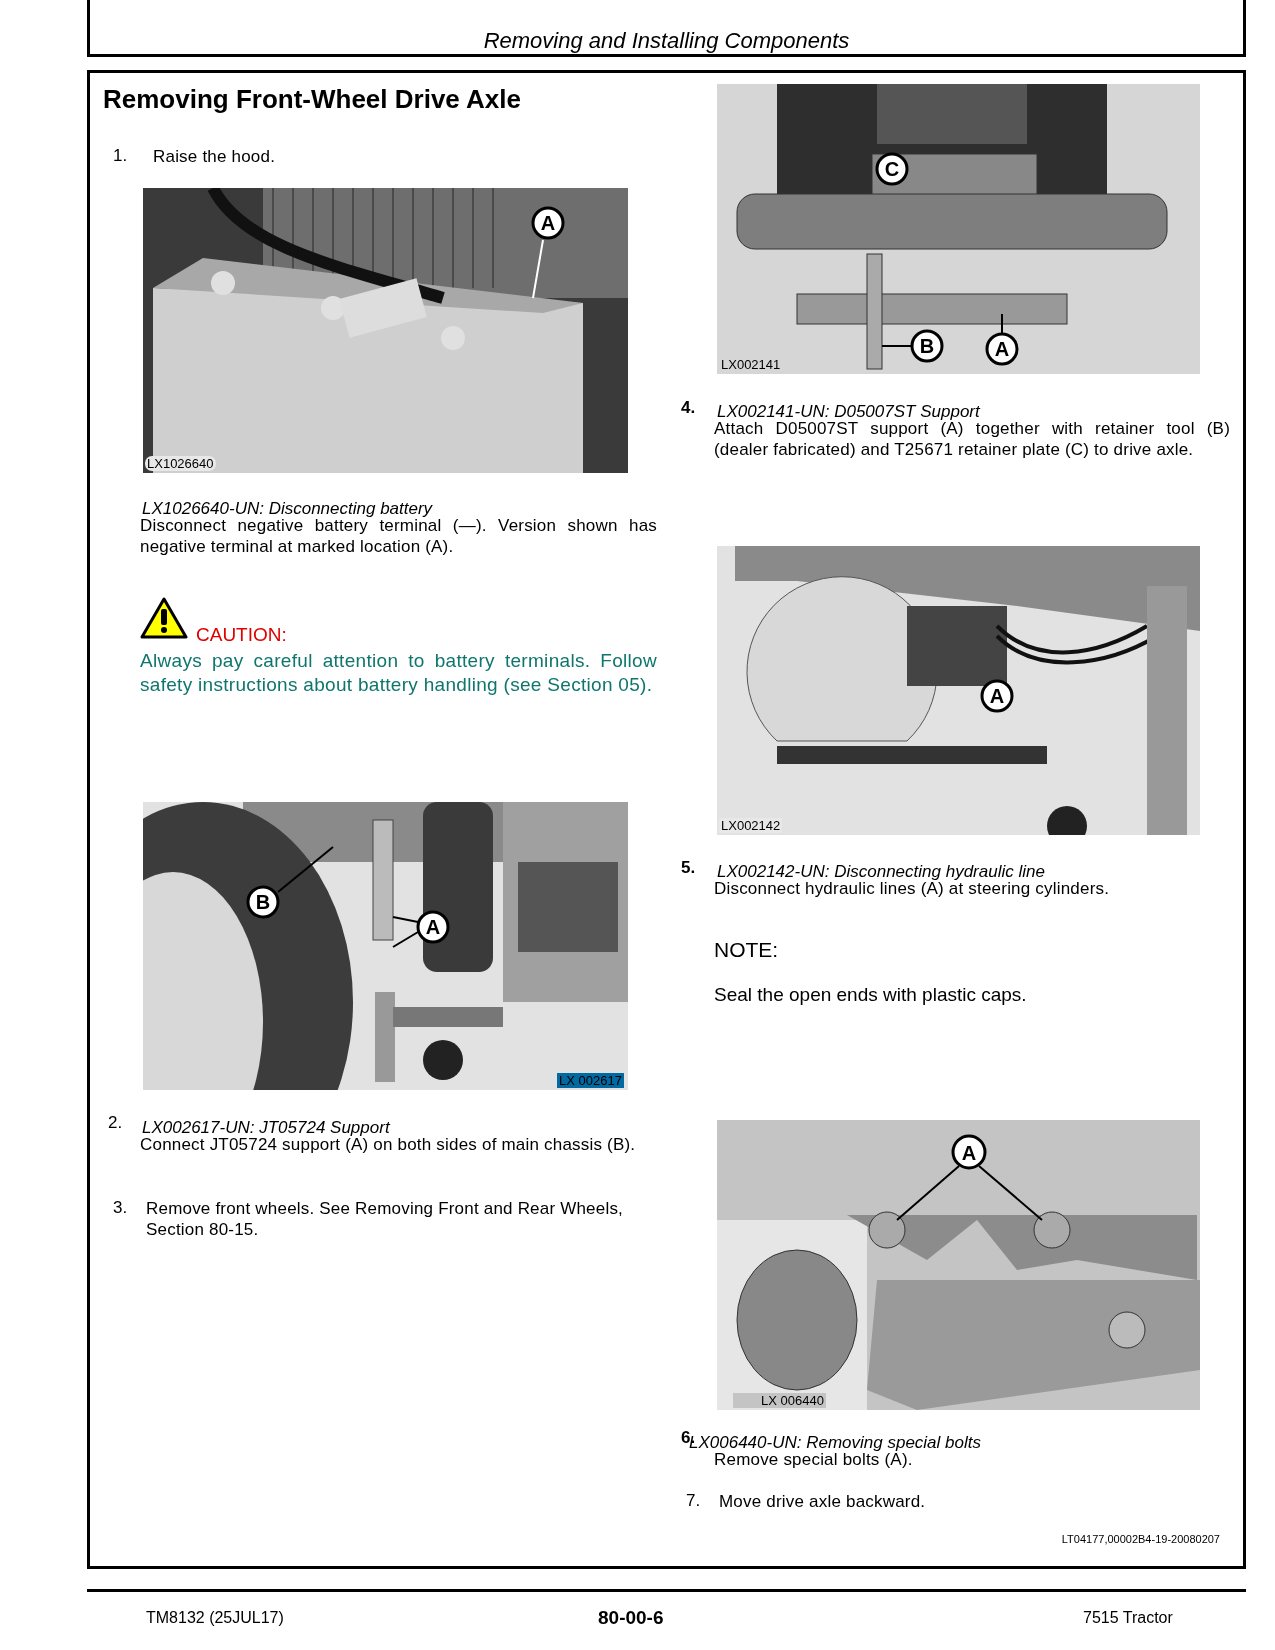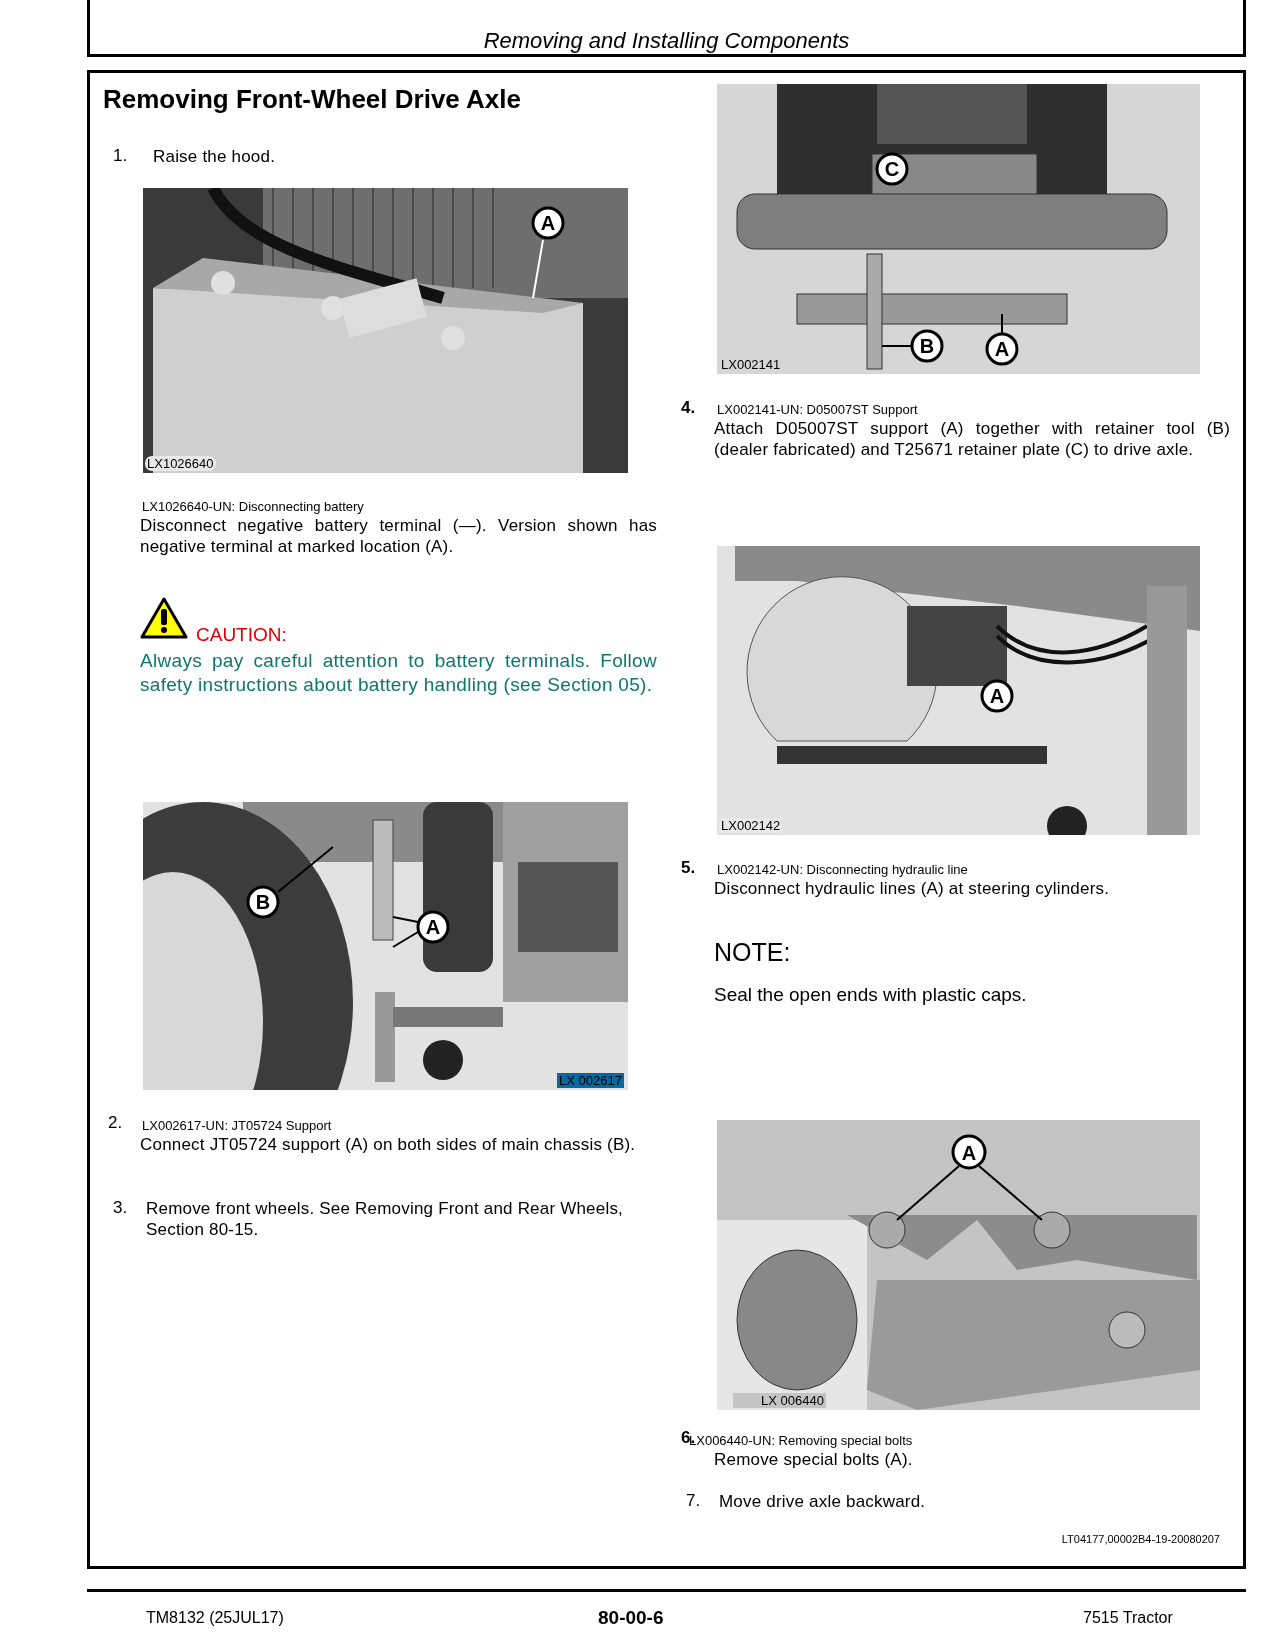--- a/index.html
+++ b/index.html
@@ -11,21 +11,21 @@
                 border: 3px solid #000; border-top: none; }
   .header-title { left: 87px; top: 28px; width: 1159px; text-align: center;
                   font-size: 22px; font-style: italic; }
 
   .main-box { left: 87px; top: 70px; width: 1153px; height: 494px; border: 3px solid #000; height: 1493px; }
 
   .section-title { left: 103px; top: 84px; font-size: 26px; font-weight: bold; }
 
   .step-num { font-size: 17px; }
   .step-text { font-size: 17px; line-height: 21px; text-align: justify; letter-spacing: 0.2px; }
-  .caption { font-size: 13px; }
+  .caption { font-size: 17px; font-style: italic; }
 
   .photo { background: #bdbdbd; overflow: hidden; }
   .photo svg { display: block; }
   .photo-label { position: absolute; font-size: 13px; font-weight: normal; background: #e8e8e8;
                  padding: 0 2px; line-height: 15px; }
 
   .caution-head { color: #e00000; font-size: 19px; }
   .caution-body { color: #0f766e; font-size: 19px; line-height: 24px; text-align: justify; letter-spacing: 0.3px; }
 
   .footer-rule { left: 87px; top: 1589px; width: 1159px; height: 3px; background: #000; }
@@ -161,21 +161,21 @@
     <text x="280" y="157" font-size="20" font-weight="bold" text-anchor="middle" font-family="Liberation Sans, sans-serif">A</text>
     <circle cx="350" cy="280" r="20" fill="#222"></circle>
   </svg>
   <span class="photo-label" style="left:2px; bottom:2px;">LX002142</span>
 </div>
 
 <div class="abs step-num" style="left:681px; top:858px; font-weight:bold;">5.</div>
 <div class="abs caption" style="left:717px; top:862px;">LX002142-UN: Disconnecting hydraulic line</div>
 <div class="abs step-text" style="left:714px; top:878px; width:516px;">Disconnect hydraulic lines (A) at steering cylinders.</div>
 
-<div class="abs" style="left:714px; top:938px; font-size:25px;">NOTE:</div>
+<div class="abs" style="left:714px; top:938px; font-size:21px;">NOTE:</div>
 <div class="abs" style="left:714px; top:984px; font-size:19px;">Seal the open ends with plastic caps.</div>
 
 <div class="abs photo" style="left:717px; top:1120px; width:483px; height:290px; background:#bdbdbd;">
   <svg width="483" height="290" viewBox="0 0 483 290">
     <rect width="483" height="290" fill="#c4c4c4"></rect>
     <rect x="0" y="100" width="150" height="190" fill="#e6e6e6"></rect>
     <path d="M130 95 L480 95 L480 160 L360 140 L300 150 L260 100 L210 140 Z" fill="#8c8c8c"></path>
     <path d="M160 160 L483 160 L483 250 L200 290 L150 270 Z" fill="#9a9a9a"></path>
     <ellipse cx="80" cy="200" rx="60" ry="70" fill="#888" stroke="#333"></ellipse>
     <circle cx="170" cy="110" r="18" fill="#aaa" stroke="#333"></circle>

